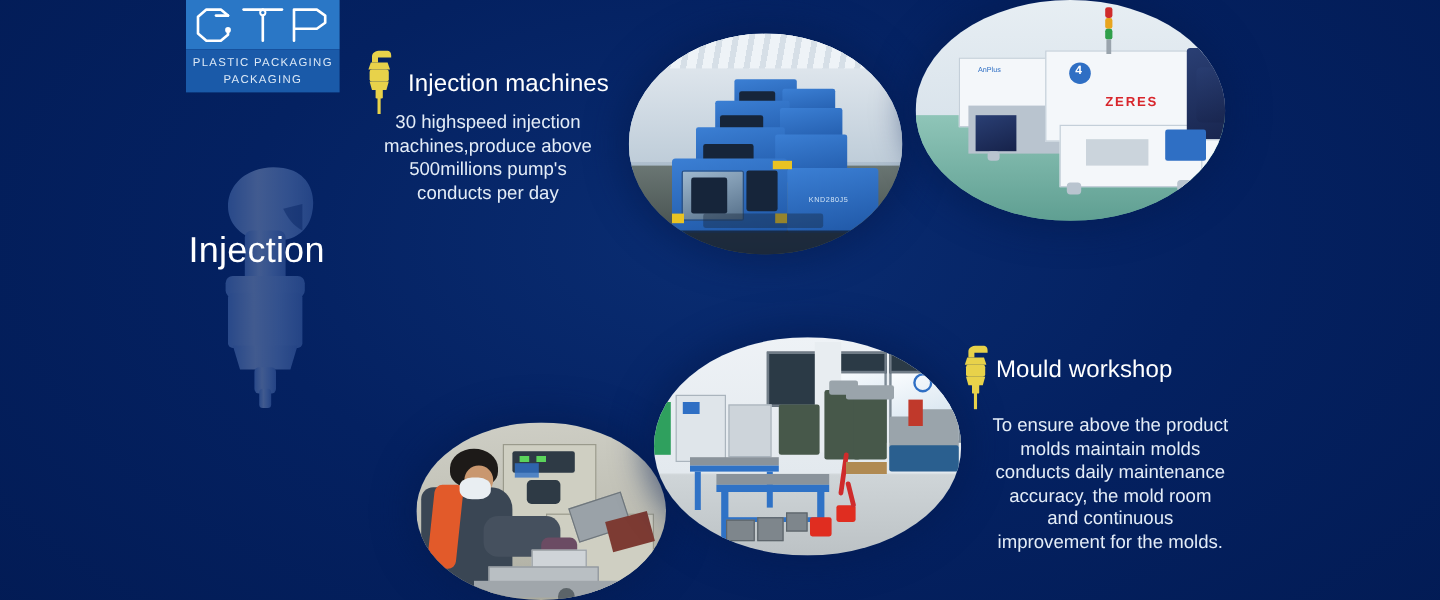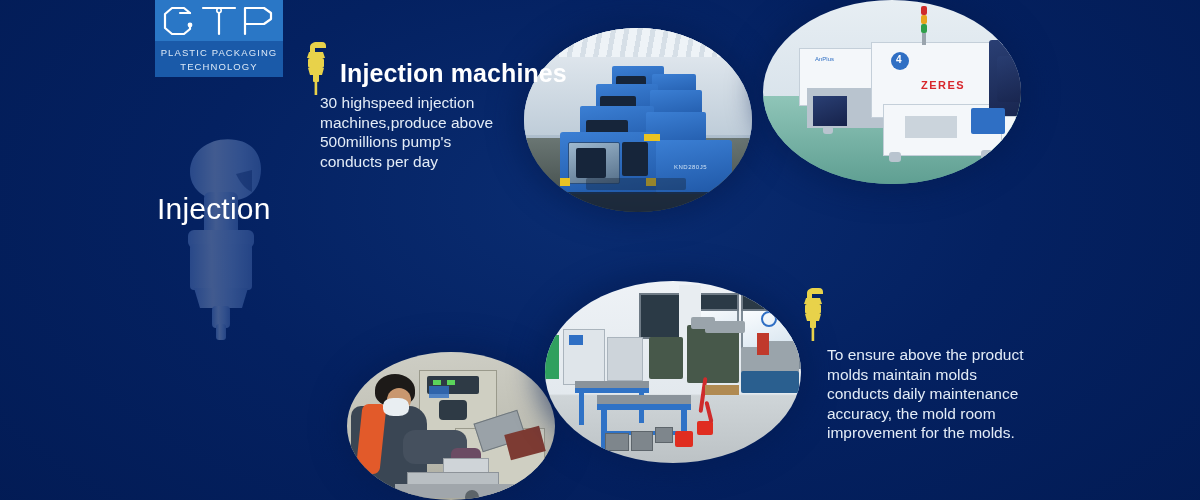--- a/index.html
+++ b/index.html
@@ -7,20 +7,21 @@
     padding: 0;
     background: #001a4d;
   }
   #stage {
     position: relative;
     width: 1200px;
     height: 500px;
     overflow: hidden;
     background: radial-gradient(ellipse 900px 520px at 50% 40%, #0a2d72 0%, #042161 45%, #021a52 100%);
     font-family: "Liberation Sans", sans-serif;
+    text-align: center;
     -webkit-font-smoothing: antialiased;
   }
 
   
   .logo-wrap {
     position: absolute;
     left: 155px;
     top: 0px;
     width: 128px;
   }
@@ -68,22 +69,22 @@
     font-size: 30px;
     letter-spacing: 0.2px;
     font-weight: 400;
     white-space: nowrap;
   }
 
   
   .sect-title {
     position: absolute;
     color: #ffffff;
-    font-size: 25px;
-    font-weight: bold;
+    font-size: 20px;
+    font-weight: normal;
     letter-spacing: 0.1px;
     white-space: nowrap;
   }
   .sect-body {
     position: absolute;
     color: #e3ecf7;
     font-size: 15.5px;
     line-height: 19.5px;
     font-weight: 400;
   }
@@ -185,21 +186,21 @@
           <circle cx="30" cy="21" r="2.4" fill="#ffffff" stroke="none"></circle>
           <path d="M43 4 L75 4"></path>
           <path d="M59 4 L59 30"></path>
           <circle cx="59" cy="6.5" r="2.2" fill="#2a77c6" stroke="#ffffff" stroke-width="1.6"></circle>
           <path d="M85 30 L85 4 L104 4 L111 9 L111 15 L104 20 L85 20"></path>
         </g>
       </svg>
     </div>
     <div class="logo-sub">
       <span>PLASTIC PACKAGING</span>
-      <span>TECHNOLOGY</span>
+      <span>PACKAGING</span>
     </div>
   </div>
 
   <div class="pump-ghost">
     <svg viewBox="0 0 125 215">
       <defs>
         <linearGradient id="pg" x1="0" y1="0" x2="1" y2="0">
           <stop offset="0%" stop-color="#7fa6e8"></stop>
           <stop offset="35%" stop-color="#cfe0fb"></stop>
           <stop offset="70%" stop-color="#9bbcf2"></stop>
@@ -400,21 +401,23 @@
       <g fill="#e8d24a">
         <path d="M7 5 C7 2 10 0 14 0 L19 0 C22 0 23 2 23 4 L23 6 L12 6 L12 10 L7 10 Z"></path>
         <path d="M6 10 L20 10 L22 16 L4 16 Z"></path>
         <rect x="5" y="16" width="16" height="10" rx="2"></rect>
         <path d="M5 26 L21 26 L19 33 L7 33 Z"></path>
         <rect x="10" y="32" width="6" height="8" rx="1"></rect>
         <rect x="11.6" y="39" width="2.6" height="14"></rect>
       </g>
     </svg>
   </div>
+  <div class="sect-title" id="title-mould">Mould workshop</div>
   <div class="sect-body" id="body-mould">
     <div>To ensure above the product</div>
     <div>molds maintain molds</div>
     <div>conducts daily maintenance</div>
     <div>accuracy, the mold room</div>
+    <div>and continuous</div>
     <div>improvement for the molds.</div>
   </div>
 
 </div>
 
 </body></html>

